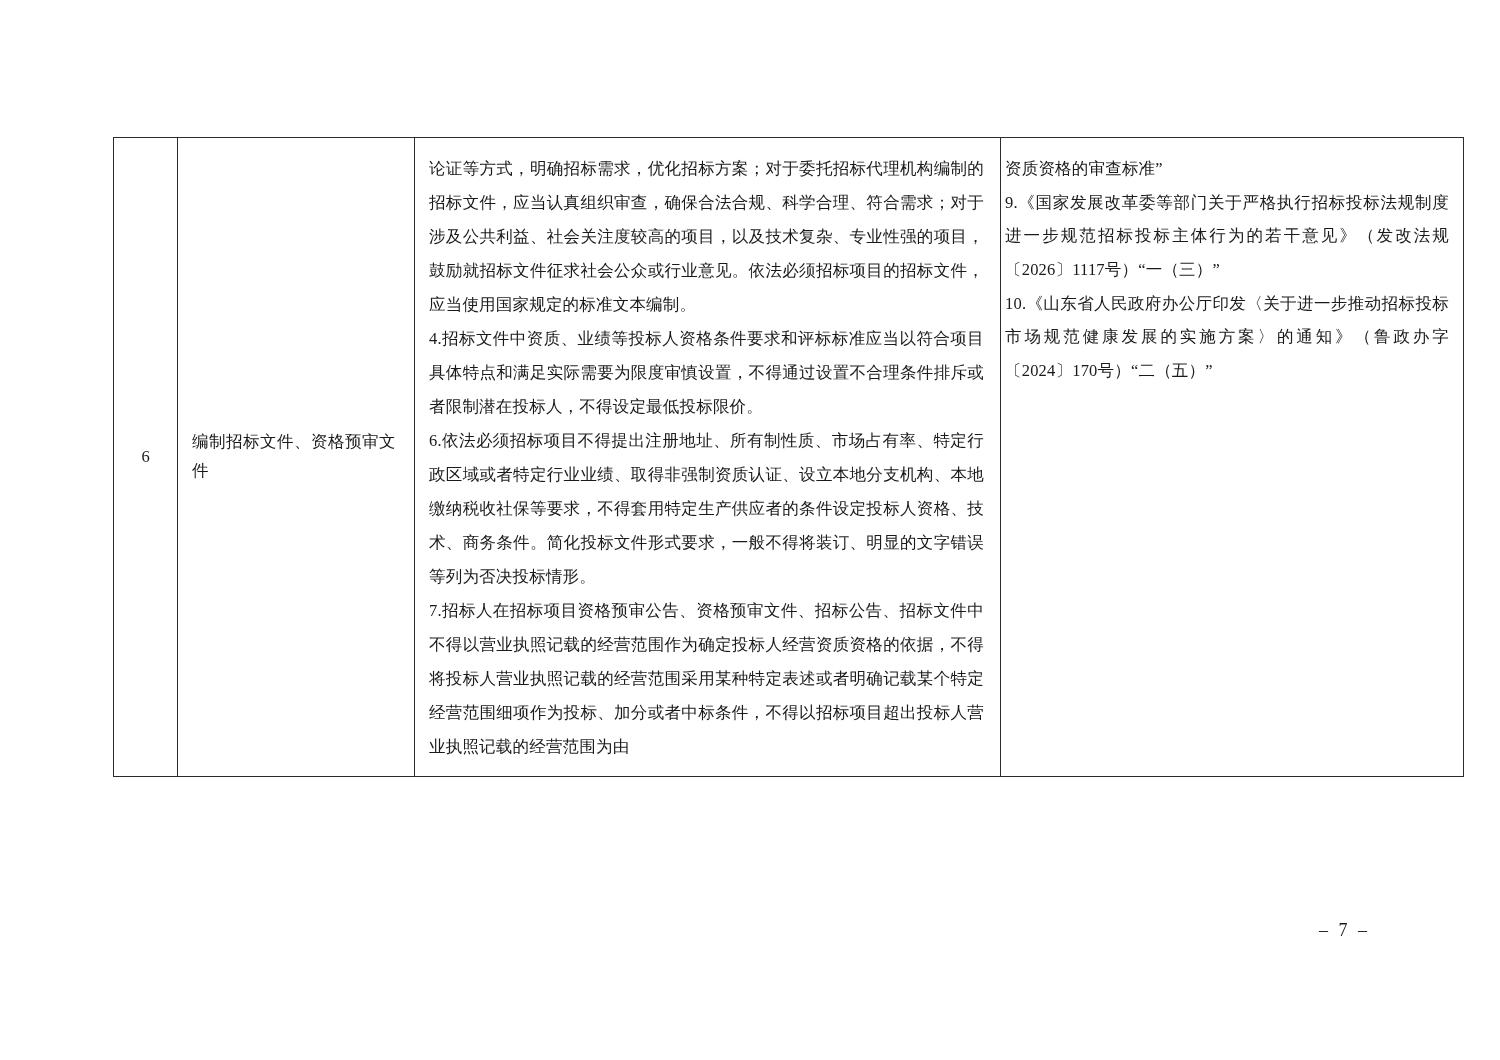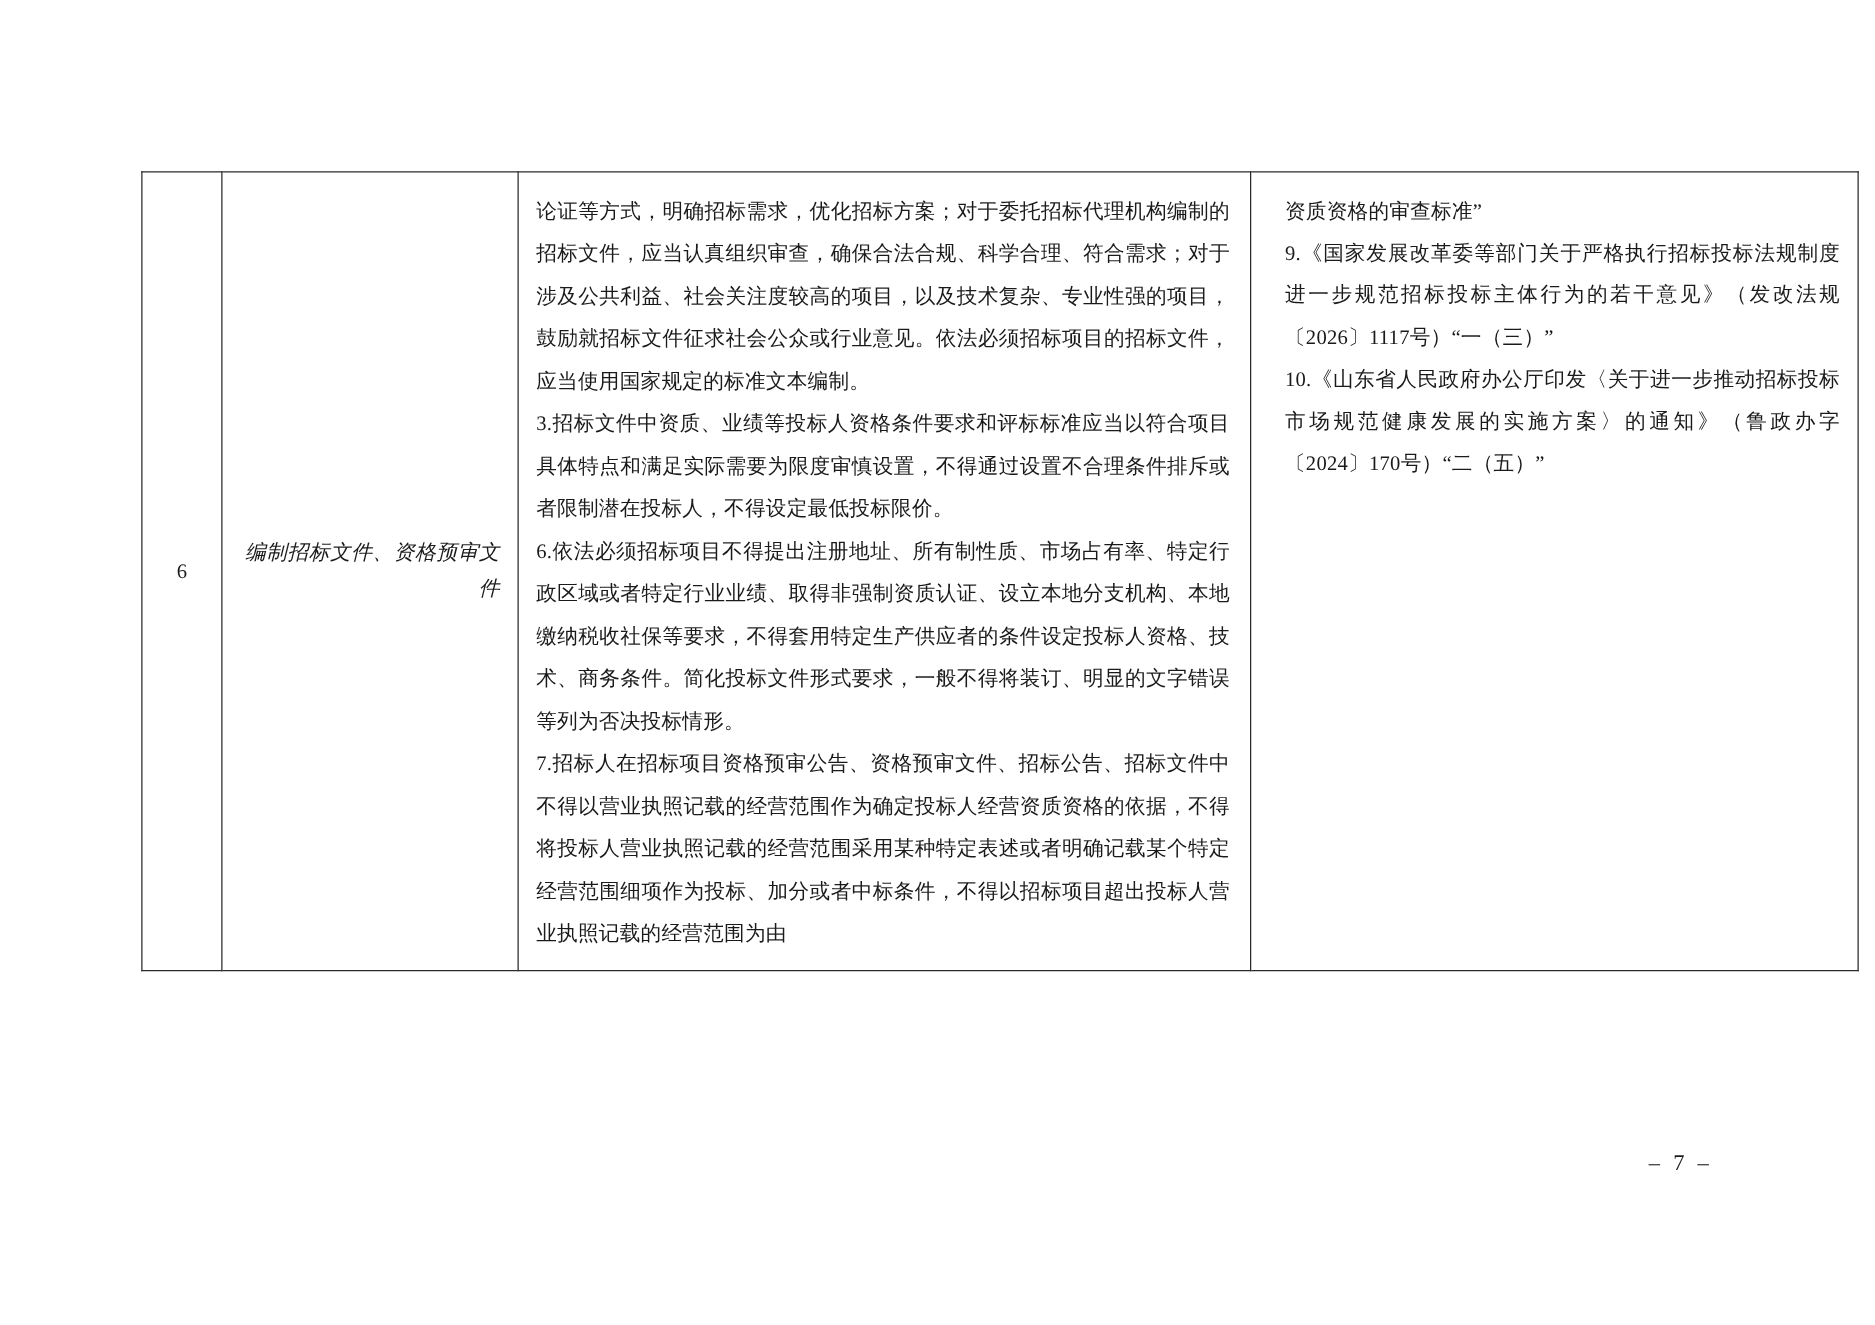--- a/index.html
+++ b/index.html
@@ -39,32 +39,31 @@
   }
   td.col-num {
     width: 63px;
     text-align: center;
     vertical-align: middle;
     font-size: 16.5px;
     color: #1a1a1a;
   }
   td.col-stage {
     width: 208px;
-    text-align: right;
+    text-align: left;
     vertical-align: middle;
     padding: 6px 14px;
-    font-style: italic;
   }
   td.col-content {
     width: 555px;
     padding: 14px 16px 12px 14px;
   }
   td.col-basis {
     width: 444px;
-    padding: 14px 14px 12px 27px;
+    padding: 14px 14px 12px 4px;
   }
   .stage-text {
     font-size: 16.5px;
     line-height: 1.75;
     letter-spacing: 0.5px;
   }
   .para {
     font-size: 16.5px;
     line-height: 2.06;
     letter-spacing: 0.2px;
@@ -102,21 +101,21 @@
       <tr>
         <td class="col-num">
           <span>6</span>
         </td>
         <td class="col-stage">
           <span class="stage-text">编制招标文件、资格预审文件</span>
         </td>
         <td class="col-content">
           <div class="cell-body">
             <p class="para">论证等方式，明确招标需求，优化招标方案；对于委托招标代理机构编制的招标文件，应当认真组织审查，确保合法合规、科学合理、符合需求；对于涉及公共利益、社会关注度较高的项目，以及技术复杂、专业性强的项目，鼓励就招标文件征求社会公众或行业意见。依法必须招标项目的招标文件，应当使用国家规定的标准文本编制。</p>
-            <p class="para">3.招标文件中资质、业绩等投标人资格条件要求和评标标准应当以符合项目具体特点和满足实际需要为限度审慎设置，不得通过设置不合理条件排斥或者限制潜在投标人，不得设定最低投标限价。</p>
+            <p class="para">4.招标文件中资质、业绩等投标人资格条件要求和评标标准应当以符合项目具体特点和满足实际需要为限度审慎设置，不得通过设置不合理条件排斥或者限制潜在投标人，不得设定最低投标限价。</p>
             <p class="para">6.依法必须招标项目不得提出注册地址、所有制性质、市场占有率、特定行政区域或者特定行业业绩、取得非强制资质认证、设立本地分支机构、本地缴纳税收社保等要求，不得套用特定生产供应者的条件设定投标人资格、技术、商务条件。简化投标文件形式要求，一般不得将装订、明显的文字错误等列为否决投标情形。</p>
             <p class="para">7.招标人在招标项目资格预审公告、资格预审文件、招标公告、招标文件中不得以营业执照记载的经营范围作为确定投标人经营资质资格的依据，不得将投标人营业执照记载的经营范围采用某种特定表述或者明确记载某个特定经营范围细项作为投标、加分或者中标条件，不得以招标项目超出投标人营业执照记载的经营范围为由</p>
           </div>
         </td>
         <td class="col-basis">
           <div class="cell-body">
             <p class="para">资质资格的审查标准”</p>
             <p class="para">9.《国家发展改革委等部门关于严格执行招标投标法规制度进一步规范招标投标主体行为的若干意见》（发改法规〔2026〕1117号）“一（三）”</p>
             <p class="para">10.《山东省人民政府办公厅印发〈关于进一步推动招标投标市场规范健康发展的实施方案〉的通知》（鲁政办字〔2024〕170号）“二（五）”</p>
           </div>

